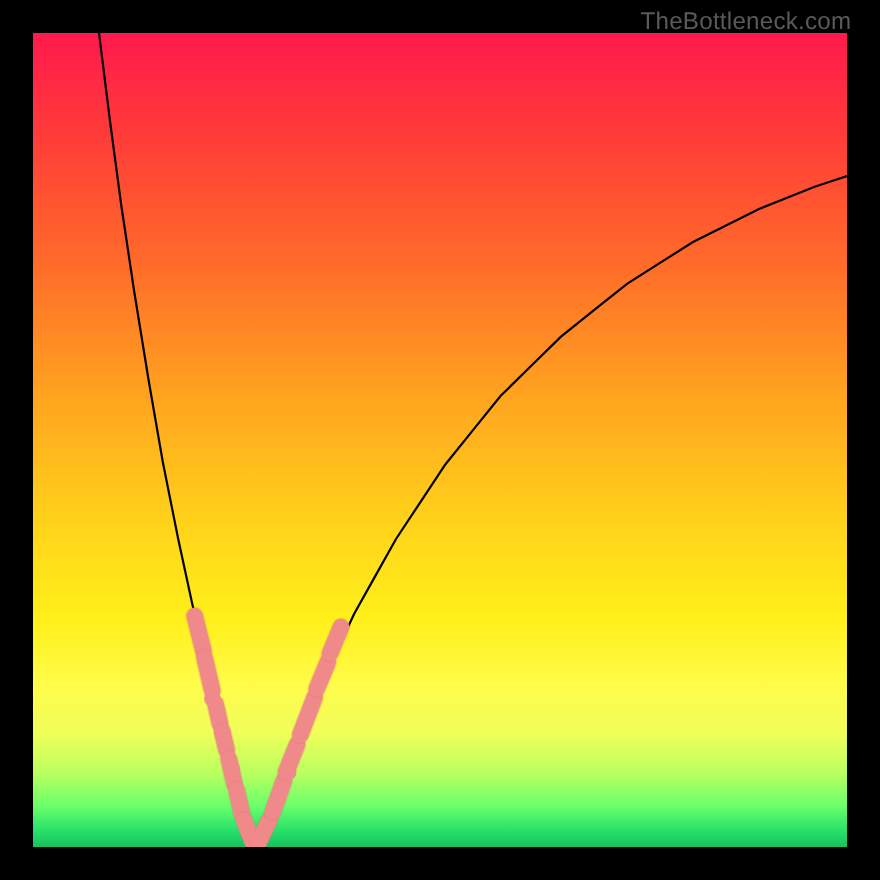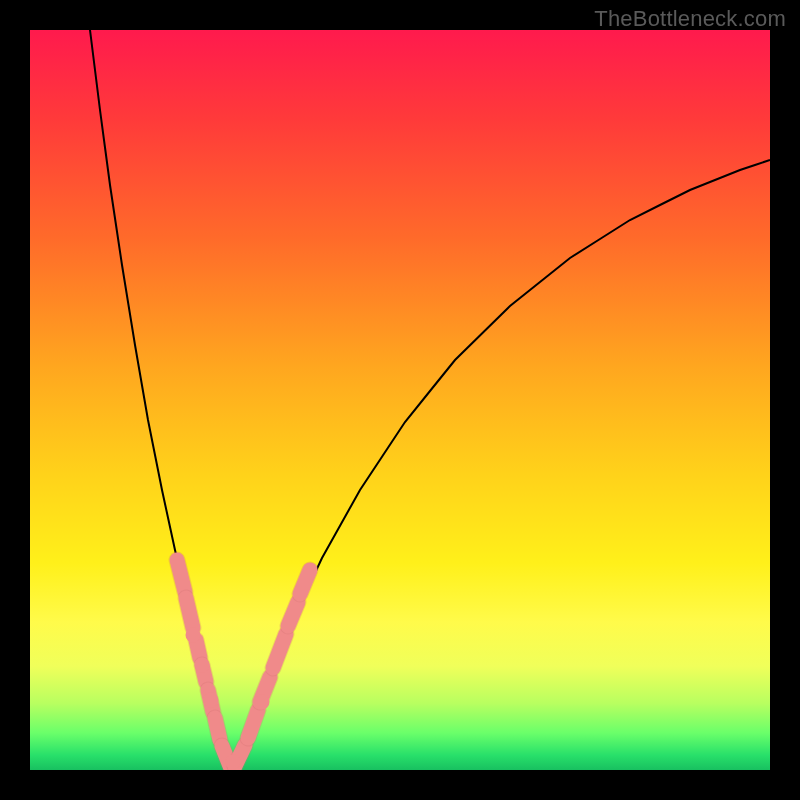--- a/index.html
+++ b/index.html
@@ -33,21 +33,21 @@
       #fffb4a 80%,
       #f0ff5a 86%,
       #b8ff60 91%,
       #6aff6a 95%,
       #28e06a 98%,
       #18c060 100%
     );
   }
   .attribution {
     position: absolute;
-    right: 14px;
+    right: 26px;
     top: 6px;
     color: #5a5a5a;
     font-size: 22px;
     font-weight: 500;
     letter-spacing: 0.2px;
     user-select: none;
   }
   svg.curve {
     position: absolute;
     left: 0; top: 0;

